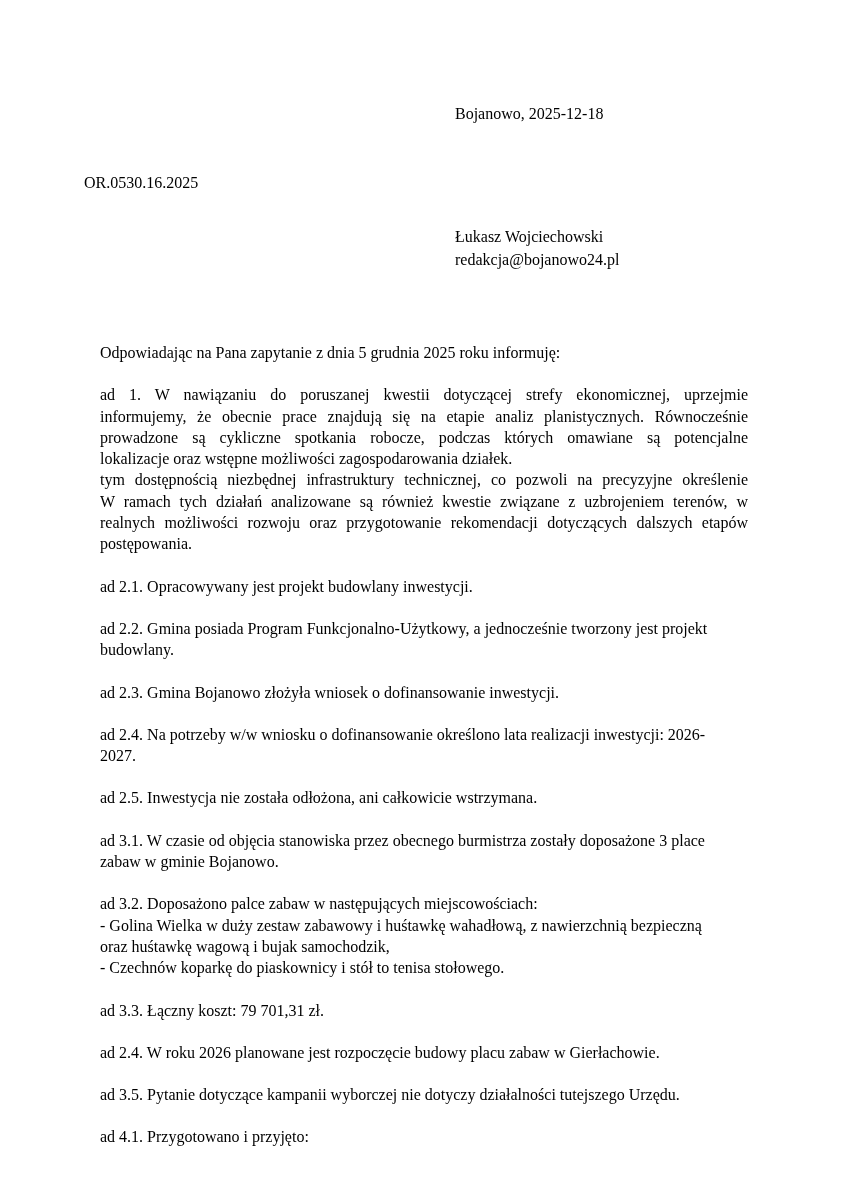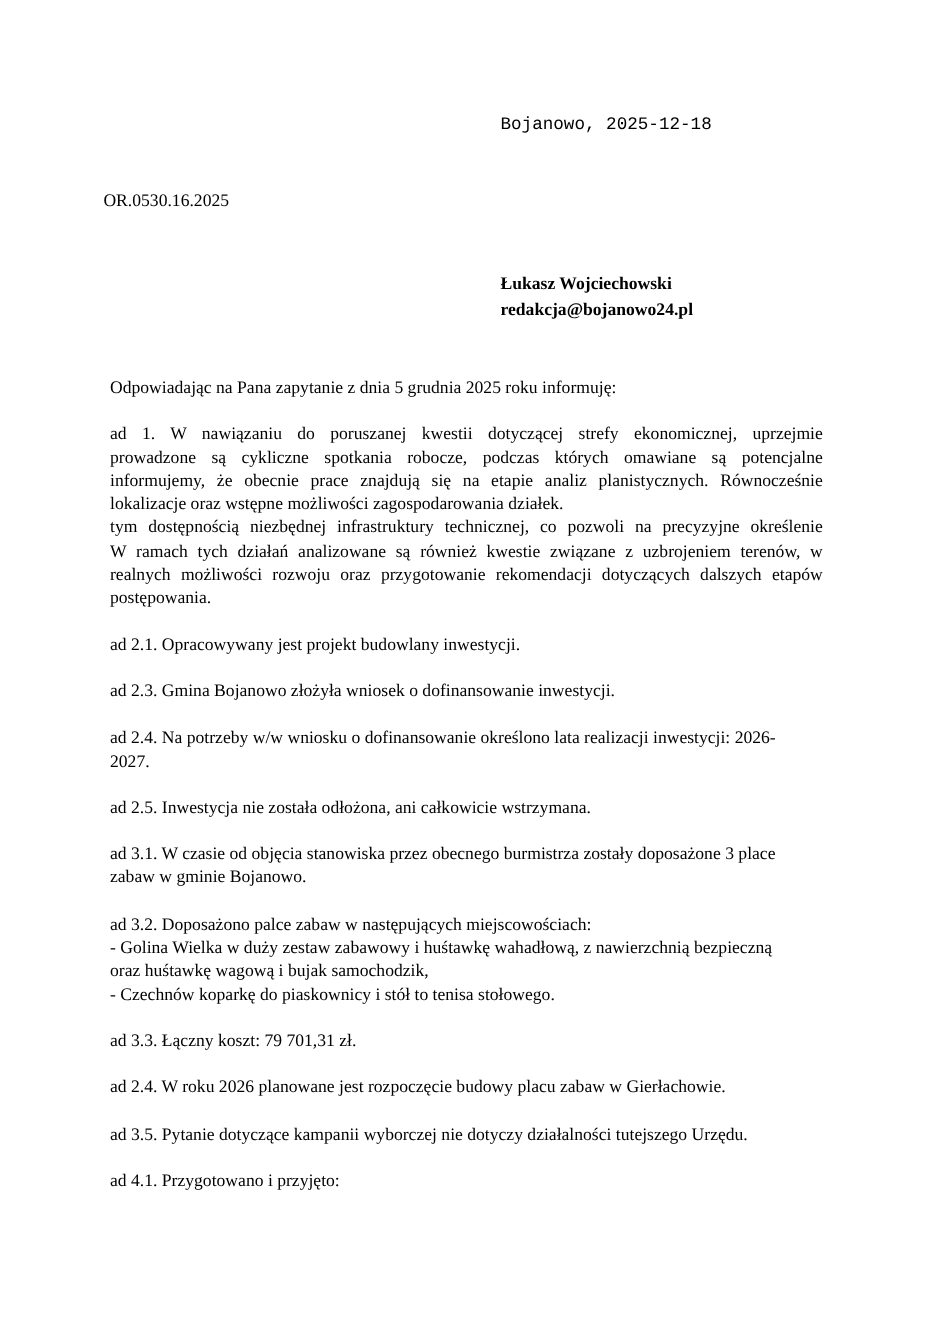--- a/index.html
+++ b/index.html
@@ -10,23 +10,23 @@
     body {
       width: 849px;
       height: 1200px;
       position: relative;
       overflow: hidden;
       font-family: "Liberation Serif", "DejaVu Serif", serif;
       color: #000000;
       font-size: 16px;
     }
     .abs { position: absolute; white-space: nowrap; line-height: 21px; }
-    #date-line { left: 455px; top: 103px; font-family: Liberation Mono, monospace; }
-    #ref-number { left: 94px; top: 172px; }
-    #recipient { left: 455px; top: 247px; font-weight: bold; }
+    #date-line { left: 455px; top: 103px; }
+    #ref-number { left: 84px; top: 172px; }
+    #recipient { left: 455px; top: 225px; font-weight: normal; }
     #recipient div { line-height: 23px; }
     #content {
       position: absolute;
       left: 100px;
       top: 330px;
       width: 648px;
       line-height: 21.3px;
     }
     .para { margin: 12px 0 21px 0; }
     .line { display: block; }
@@ -42,31 +42,35 @@
 <div class="abs" id="recipient">
   <div>Łukasz Wojciechowski</div>
   <div>redakcja@bojanowo24.pl</div>
 </div>
 
 <div id="content">
   <p class="para">Odpowiadając na Pana zapytanie z dnia 5 grudnia 2025 roku informuję:</p>
 
   <div class="para">
     <span class="justify-line">ad 1. W nawiązaniu do poruszanej kwestii dotyczącej strefy ekonomicznej, uprzejmie</span>
+    <span class="justify-line">informujemy, że obecnie prace znajdują się na etapie analiz planistycznych. Równocześnie</span>
     <span class="justify-line">prowadzone są cykliczne spotkania robocze, podczas których omawiane są potencjalne</span>
-    <span class="justify-line">informujemy, że obecnie prace znajdują się na etapie analiz planistycznych. Równocześnie</span>
     <span class="line">lokalizacje oraz wstępne możliwości zagospodarowania działek.</span>
     <span class="justify-line">tym dostępnością niezbędnej infrastruktury technicznej, co pozwoli na precyzyjne określenie</span>
     <span class="justify-line">W ramach tych działań analizowane są również kwestie związane z uzbrojeniem terenów, w</span>
     <span class="justify-line">realnych możliwości rozwoju oraz przygotowanie rekomendacji dotyczących dalszych etapów</span>
     <span class="line">postępowania.</span>
   </div>
 
   <p class="para">ad 2.1. Opracowywany jest projekt budowlany inwestycji.</p>
 
+  <div class="para">
+    <span class="line">ad 2.2. Gmina posiada Program Funkcjonalno-Użytkowy, a jednocześnie tworzony jest projekt</span>
+    <span class="line">budowlany.</span>
+  </div>
 
   <p class="para">ad 2.3. Gmina Bojanowo złożyła wniosek o dofinansowanie inwestycji.</p>
 
   <div class="para">
     <span class="line">ad 2.4. Na potrzeby w/w wniosku o dofinansowanie określono lata realizacji inwestycji: 2026-</span>
     <span class="line">2027.</span>
   </div>
 
   <p class="para">ad 2.5. Inwestycja nie została odłożona, ani całkowicie wstrzymana.</p>
 

